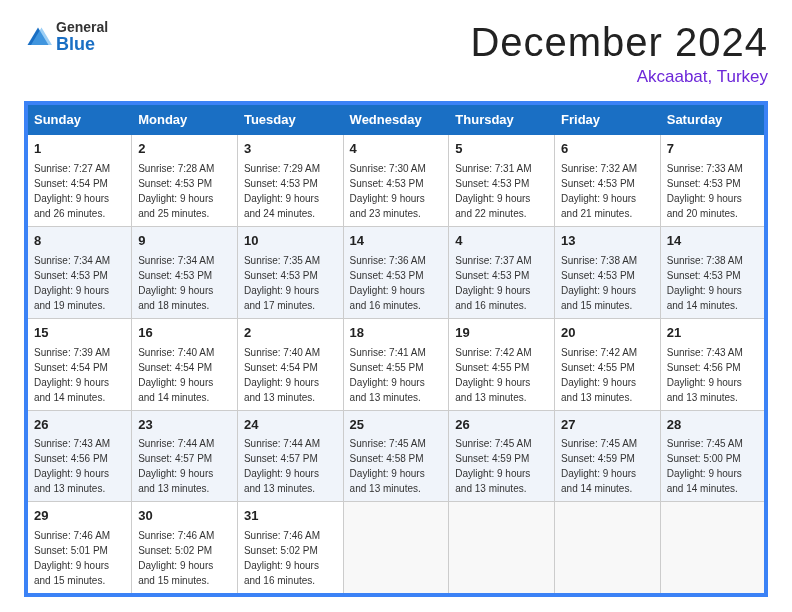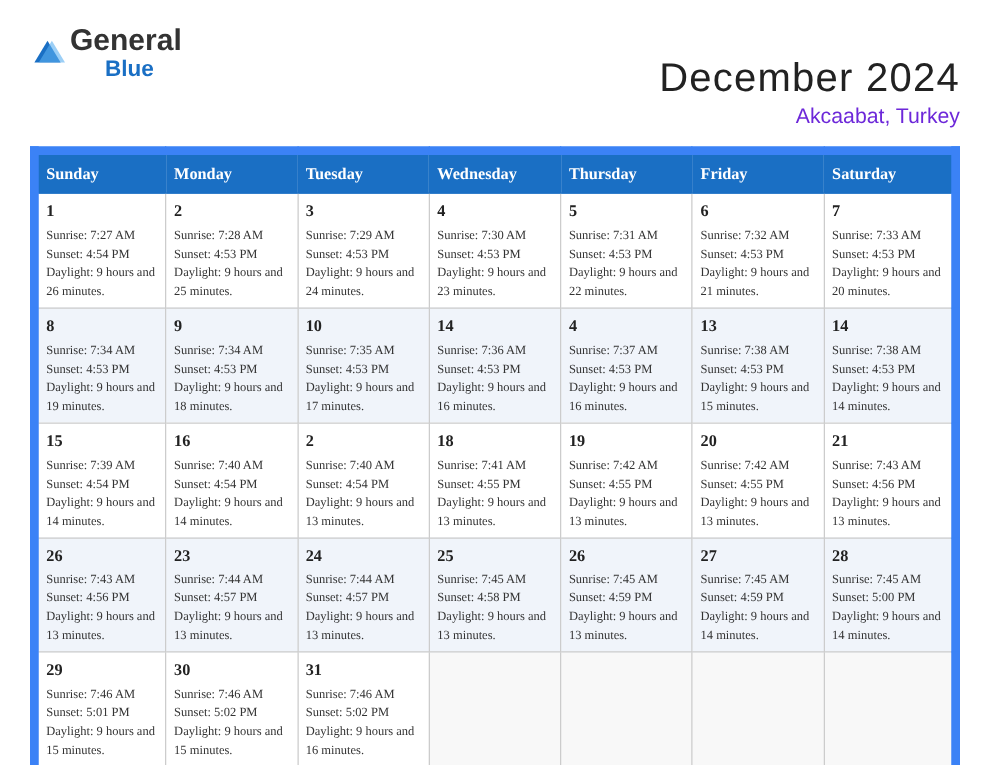--- a/index.html
+++ b/index.html
@@ -24,55 +24,52 @@
     .logo {
       display: flex;
       align-items: center;
     }
     .logo-text {
       display: flex;
       flex-direction: column;
       line-height: 1.1;
     }
     .logo-general {
-      font-size: 24px;
+      font-size: 14px;
       font-weight: bold;
       color: #333;
     }
     .logo-blue {
       font-size: 18px;
       font-weight: bold;
       color: #1a6fc4;
-      margin-left: 28px;
     }
     .logo-icon {
       width: 28px;
       height: 28px;
       margin-right: 4px;
     }
     .title-block {
       text-align: right;
     }
     .title-month {
-      font-size: 32px;
+      font-size: 40px;
       font-weight: 300;
       color: #222;
       letter-spacing: 1px;
-      margin-top: 24px;
     }
     .title-location {
       font-size: 17px;
       color: #6d28d9;
       margin-top: 2px;
     }
     .calendar {
       width: 100%;
       border-collapse: collapse;
-      border: 7px solid #3b82f6;
-      font-family: Liberation Serif, serif;
+      border: 4px solid #3b82f6;
     }
     .calendar th {
       background: #1a6fc4;
       color: #fff;
       font-size: 13px;
       font-weight: bold;
       padding: 7px 6px;
       text-align: left;
       border: 1px solid #1a6fc4;
     }

